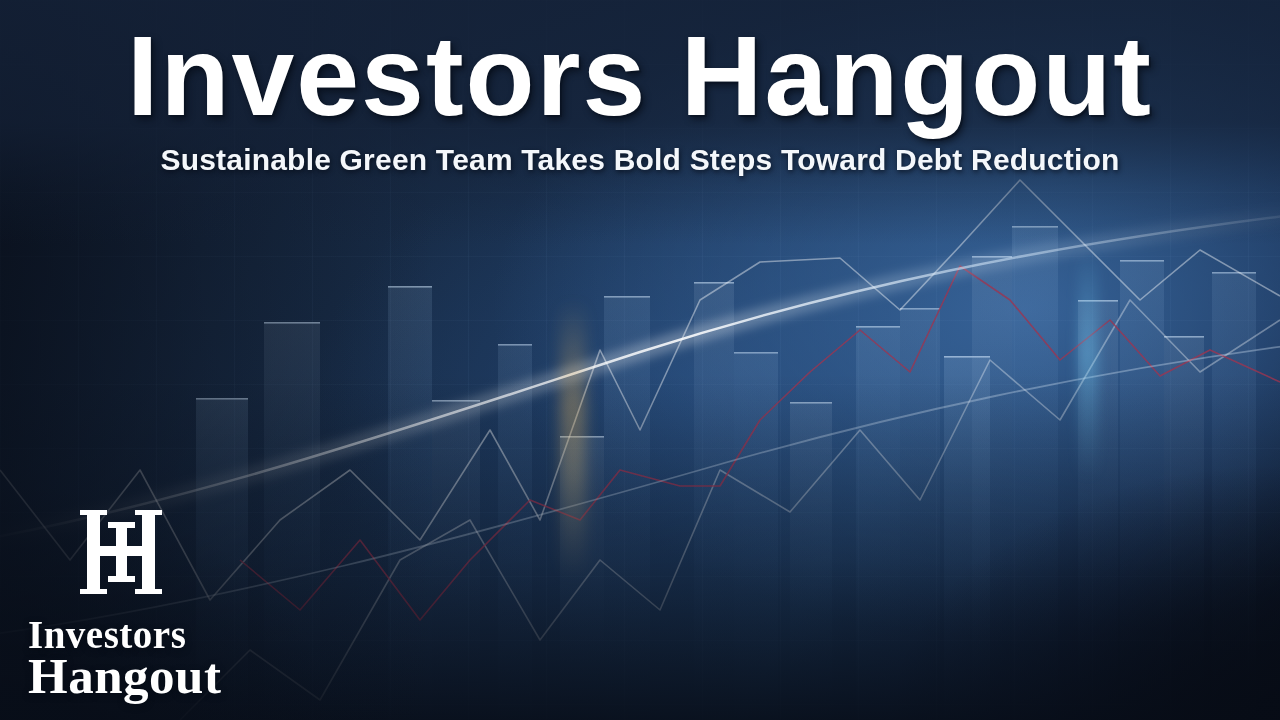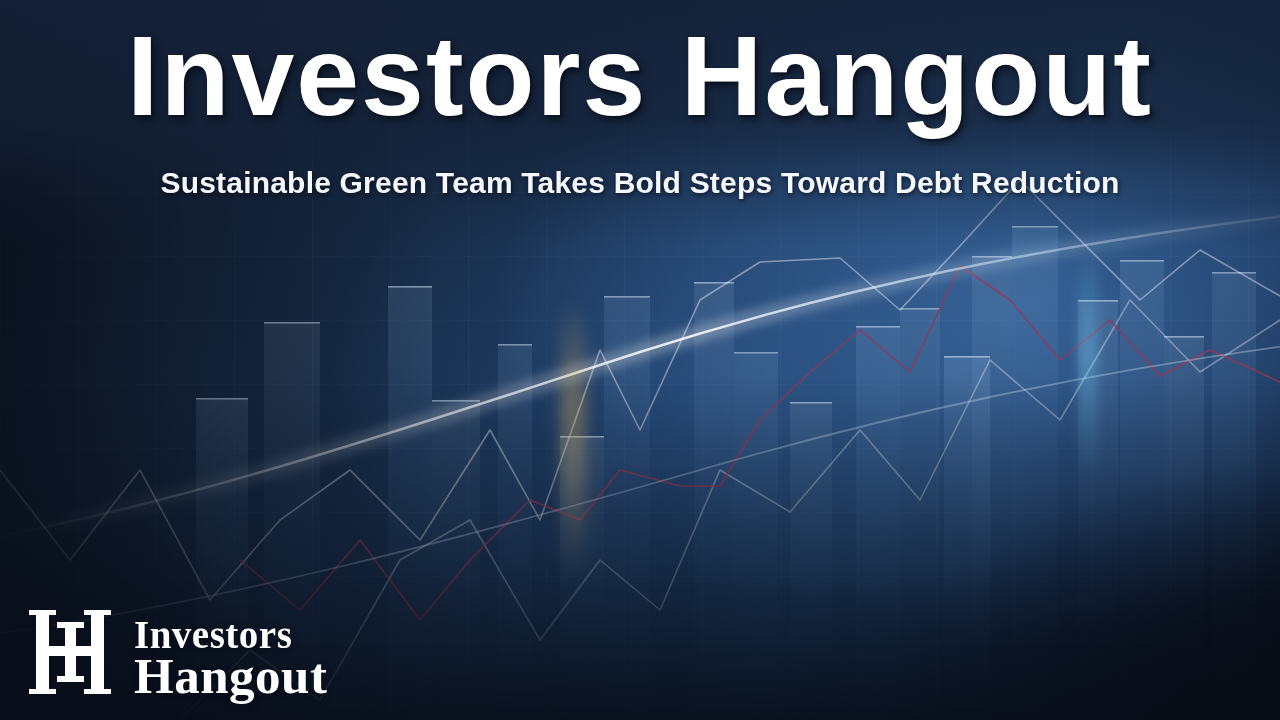--- a/index.html
+++ b/index.html
@@ -85,36 +85,37 @@
     font-size:113px;
     line-height:1.04;
     color:#ffffff;
     letter-spacing:2px;
     white-space:nowrap;
     text-shadow:
        2px 2px 0 rgba(10,18,32,.55),
        3px 4px 7px rgba(6,11,21,.70);
   }
   #article-subtitle {
-    margin-top:29px;
+    margin-top:6px;
     font-family:"Liberation Sans", sans-serif;
     font-weight:bold;
     font-size:30px;
     line-height:1.2;
     color:#f4f7fb;
     letter-spacing:.2px;
     white-space:nowrap;
     text-shadow:1px 2px 5px rgba(6,11,21,.75);
   }
 
   
   #logo-lockup {
     position:absolute; left:28px; bottom:18px;
-    display:flex; align-items:flex-end; gap:14px;
+    display:flex; align-items:center; gap:14px;
     z-index:40;
+    flex-direction:column;
   }
   #logo-monogram {
     width:92px; height:100px;
     position:relative; flex:0 0 auto;
   }
   #logo-monogram svg { display:block; }
   #logo-wordmark {
     display:flex; flex-direction:column;
     font-family:"Liberation Serif", serif;
     font-weight:bold;

